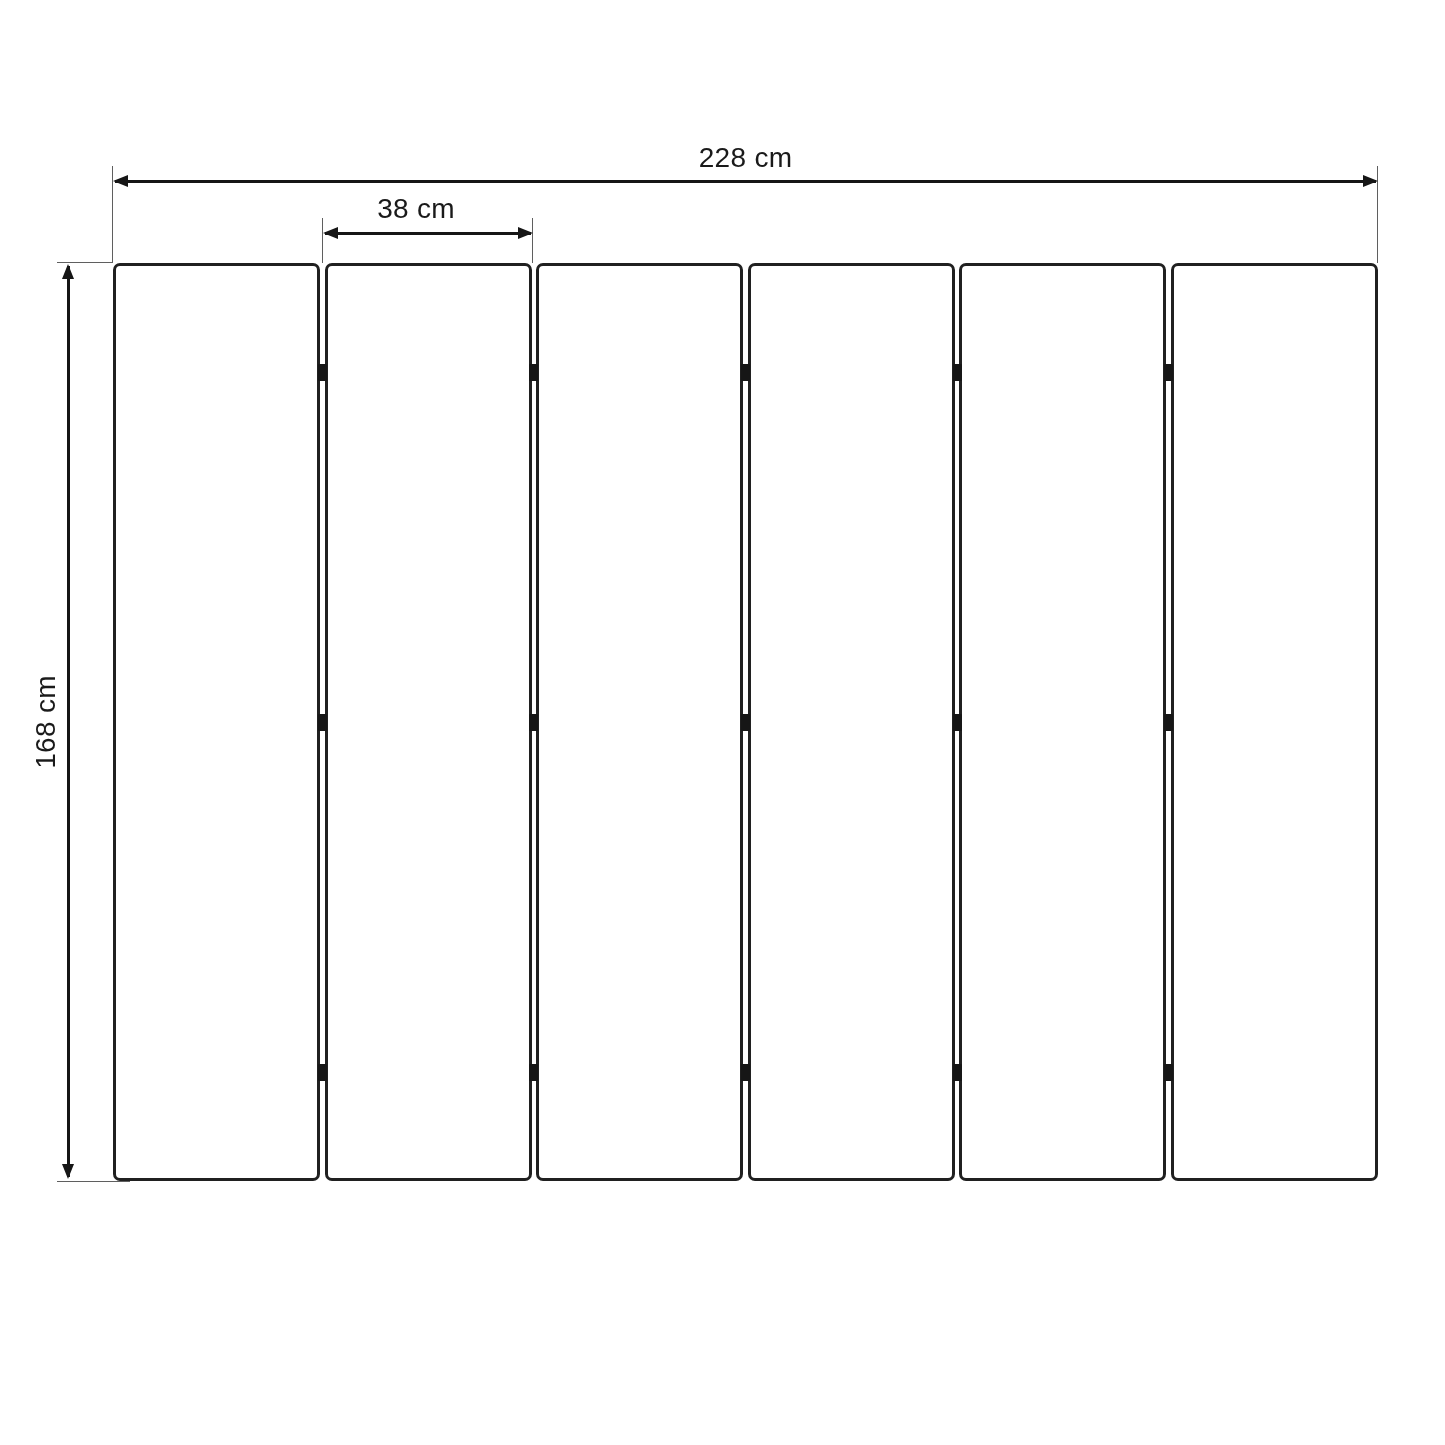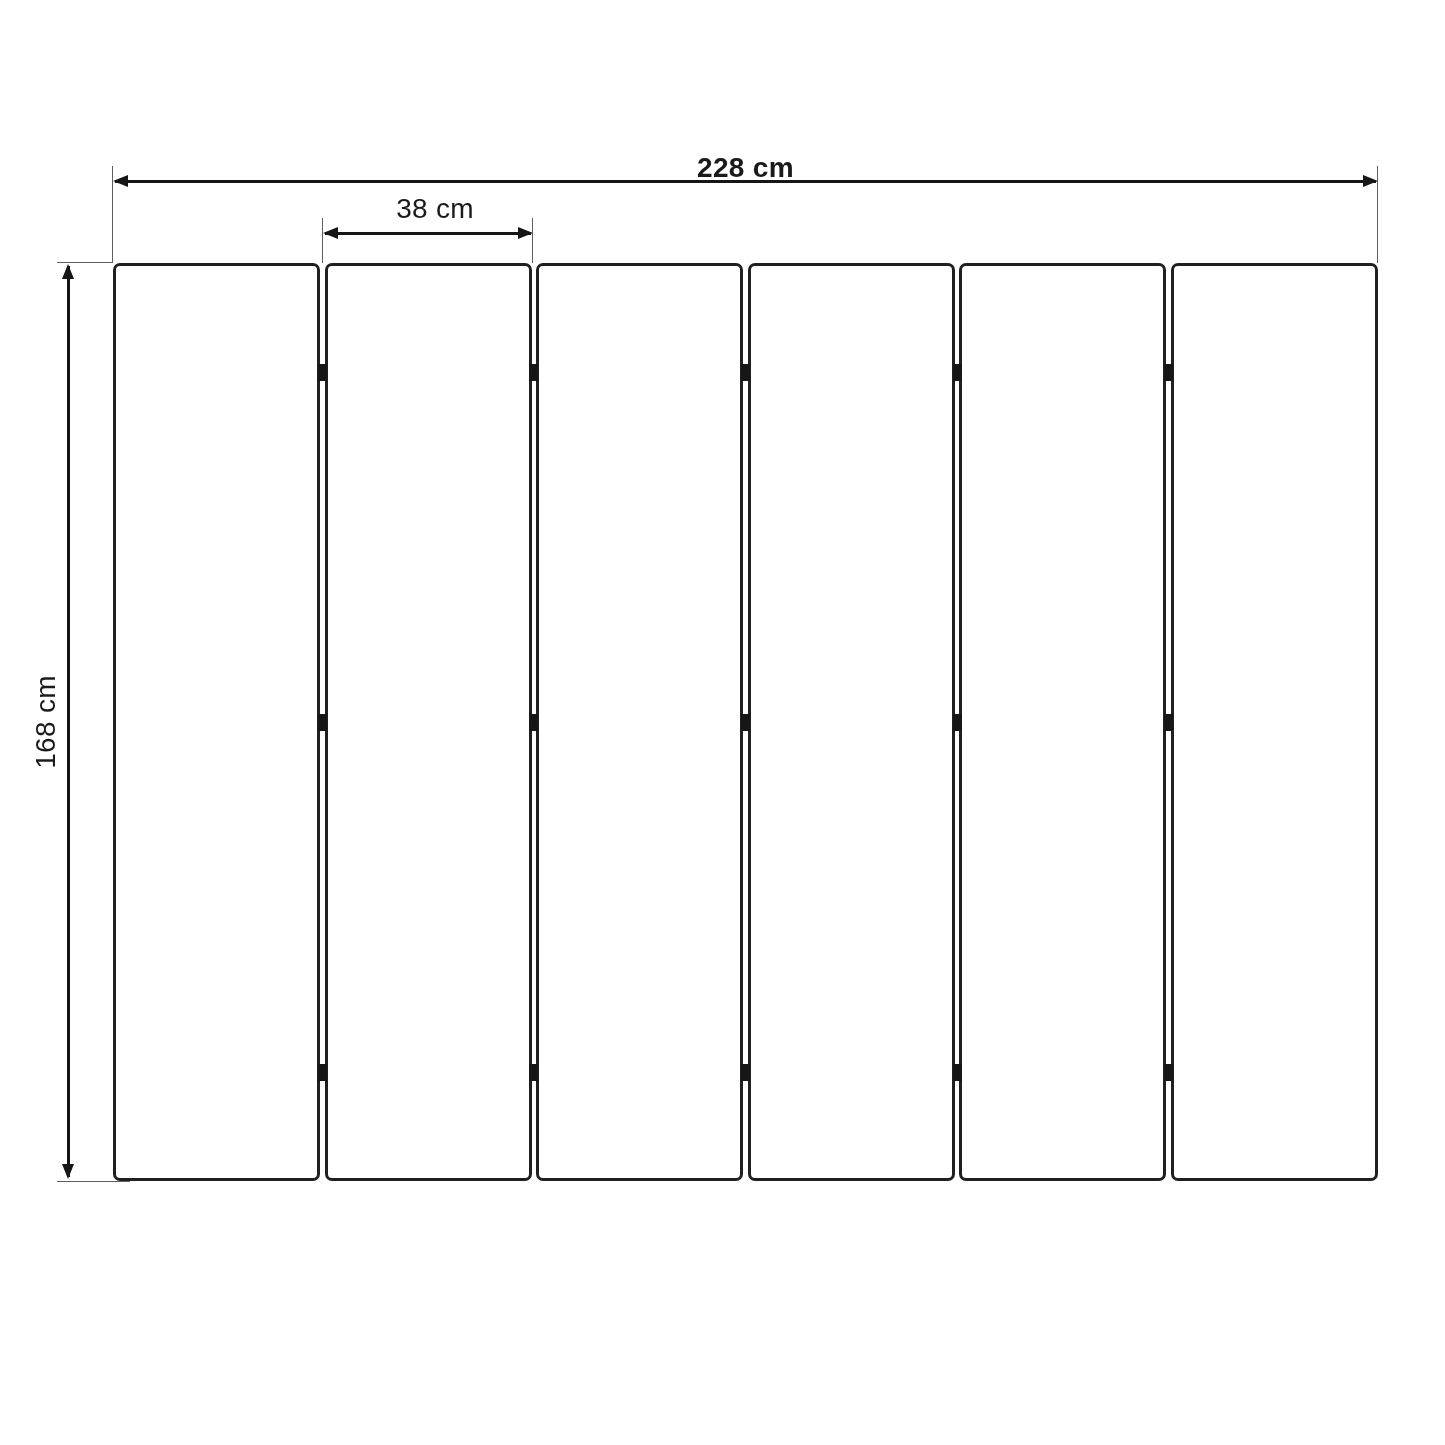--- a/index.html
+++ b/index.html
@@ -80,30 +80,30 @@
   }
 </style>
 </head>
 <body>
 
 <div class="canvas">
 
   <div class="ext v" style="left:111.5px;top:166px;height:97px;"></div>
   <div class="ext v" style="left:1376.5px;top:166px;height:97px;"></div>
 
-  <div class="dim-label" style="left:115px;top:153px;width:1261px;font-weight:bold;">228 cm</div>
+  <div class="dim-label" style="left:115px;top:143px;width:1261px;">228 cm</div>
   <div class="dim-line-h" style="left:115px;top:180px;width:1261px;">
     <span class="ah ah-left"></span>
     <span class="ah ah-right"></span>
   </div>
 
   <div class="ext v" style="left:321.8px;top:218px;height:45px;"></div>
   <div class="ext v" style="left:531.8px;top:218px;height:45px;"></div>
 
-  <div class="dim-label" style="left:332px;top:194px;width:206px;">38 cm</div>
+  <div class="dim-label" style="left:313px;top:194px;width:206px;">38 cm</div>
   <div class="dim-line-h" style="left:325px;top:232px;width:206px;">
     <span class="ah ah-left"></span>
     <span class="ah ah-right"></span>
   </div>
 
   <div class="ext h" style="left:57px;top:261.5px;width:56px;"></div>
   <div class="ext h" style="left:57px;top:1181px;width:73px;"></div>
 
   <div class="dim-label rot" style="left:-19px;top:707px;width:130px;height:30px;">168 cm</div>
   <div class="dim-line-v" style="left:67px;top:266px;height:911px;">

